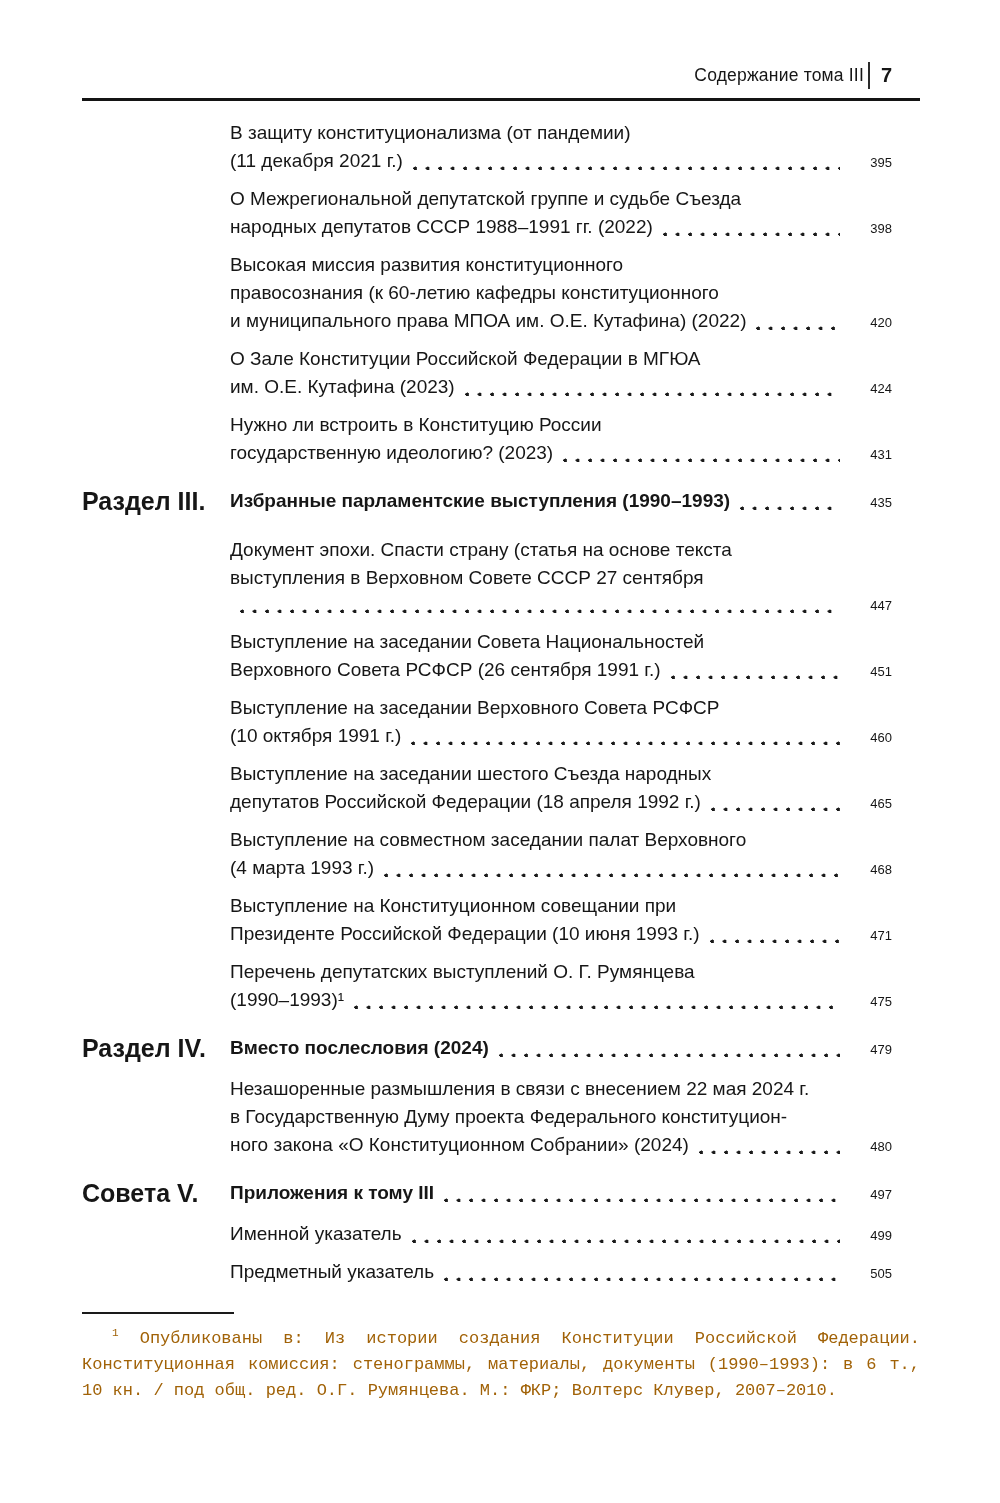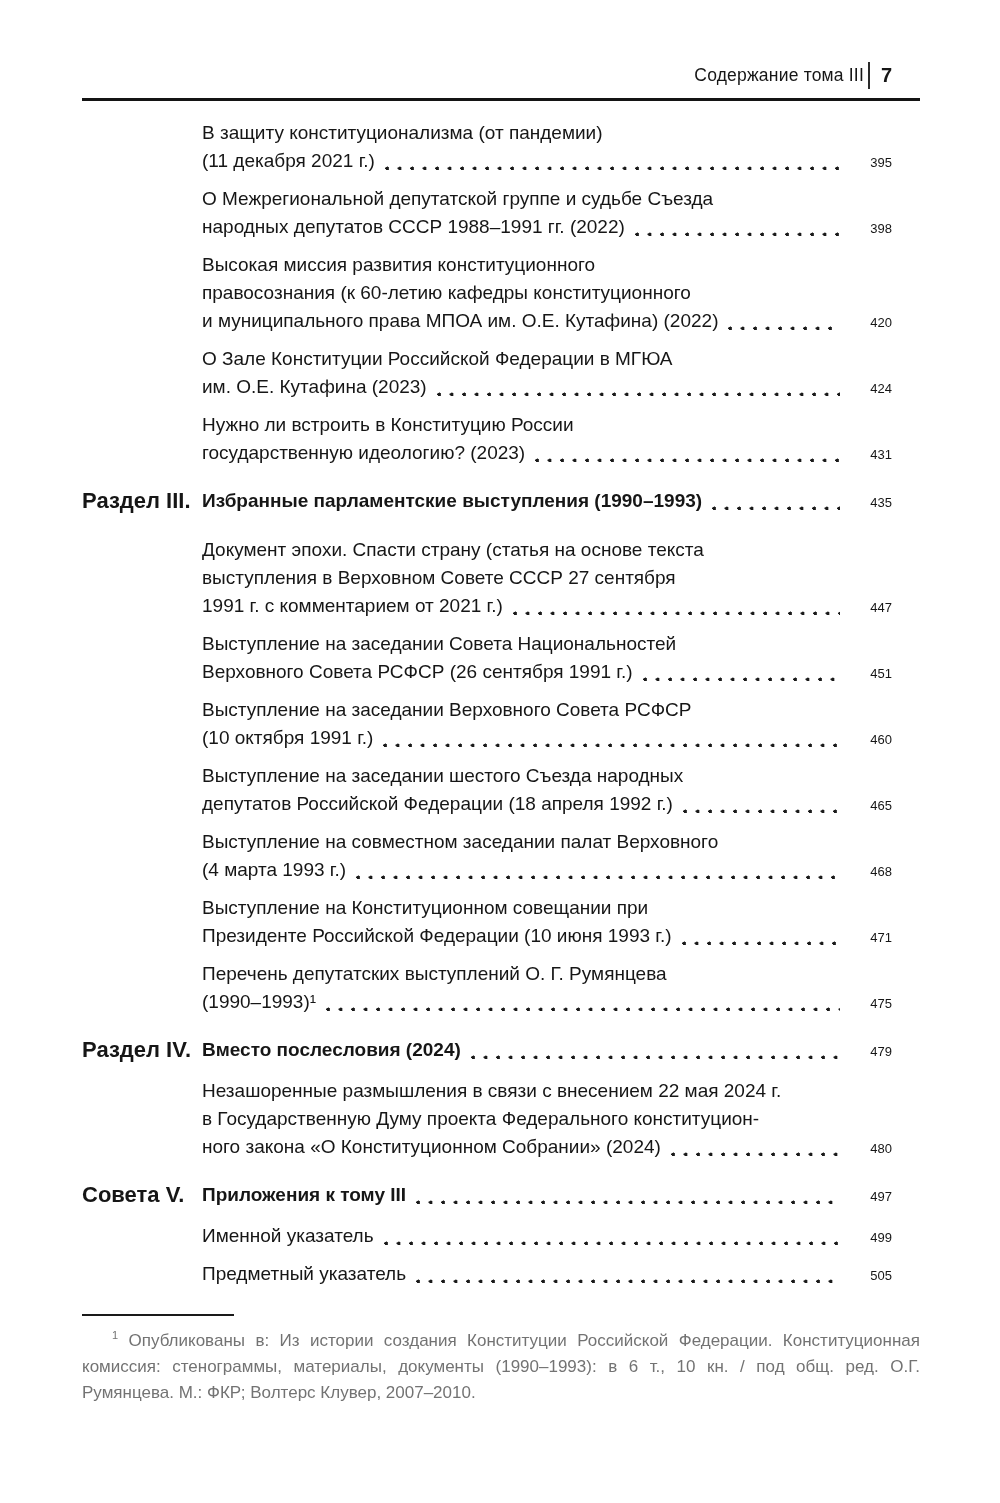--- a/index.html
+++ b/index.html
@@ -10,37 +10,37 @@
     padding:62px 80px 20px 82px;overflow:hidden;position:relative;
   }
   
   .pagehead{display:flex;justify-content:flex-end;align-items:center;gap:4px;padding-right:28px;font-size:17.5px;}
   .running{letter-spacing:.2px;}
   .vbar{width:2px;height:27px;background:#2b2b2b;}
   .pgno{font-weight:700;font-size:20px;min-width:18px;text-align:right;}
   .toprule{height:3px;background:#141414;margin-top:9px;margin-bottom:18px;}
   
   .toc{padding-right:28px;}
-  .row{display:grid;grid-template-columns:120px 1fr;margin-bottom:8px;}
+  .row{display:grid;grid-template-columns:120px 1fr;margin-bottom:8px;gap:28px;}
   .row.section{margin-top:18px;margin-bottom:11px;}
-  .label{font-weight:700;font-size:22px;line-height:28px;white-space:pre;}
+  .label{font-weight:700;font-size:25px;line-height:28px;white-space:pre;}
   .tline{display:flex;align-items:baseline;font-size:19px;line-height:28px;}
   .tline .seg{white-space:pre;}
   .tline .i{}
   .tline .b{font-weight:700;}
   .leader{
     flex:1 1 auto;min-width:26px;margin:0 2px 6px 10px;align-self:flex-end;height:5px;
     background-image:radial-gradient(circle at 2.2px 2.4px,#1a1a1a 1.8px,rgba(0,0,0,0) 2.05px);
     background-size:12.5px 5px;background-repeat:repeat-x;
   }
   .pagenum{flex:0 0 auto;width:50px;text-align:right;font-size:13px;}
   
   .footnote{margin-top:24px;}
   .fnrule{width:152px;height:2.4px;background:#1a1a1a;margin-bottom:12px;}
-  .fntext{font-size:17px;line-height:26px;text-align:justify;text-indent:30px;color:#737373;}
+  .fntext{font-size:17px;line-height:26px;text-align:justify;text-indent:30px;color:#a16207;font-family:Liberation Mono, monospace;}
   .fntext sup{font-size:11px;line-height:0;}
 </style>
 </head>
 <body>
 
 <div class="page">
 
   <header class="pagehead">
     <span class="running">Содержание тома III</span>
     <span class="vbar"></span>
@@ -139,21 +139,20 @@
         <div class="label"></div>
         <div>
           <div class="tline">
             <span class="seg">Документ эпохи. Спасти страну (статья на основе текста</span>
           </div>
           <div class="tline">
             <span class="seg">выступления в Верховном Совете СССР </span>
             <span class="seg i">27 сентября</span>
           </div>
           <div class="tline">
-            <span class="seg i">1991 г. с комментарием от 2021 г.)</span>
             <span class="leader"></span>
             <span class="pagenum">447</span>
           </div>
         </div>
       </div>
       <div class="row">
         <div class="label"></div>
         <div>
           <div class="tline">
             <span class="seg">Выступление на заседании Совета Национальностей</span>

